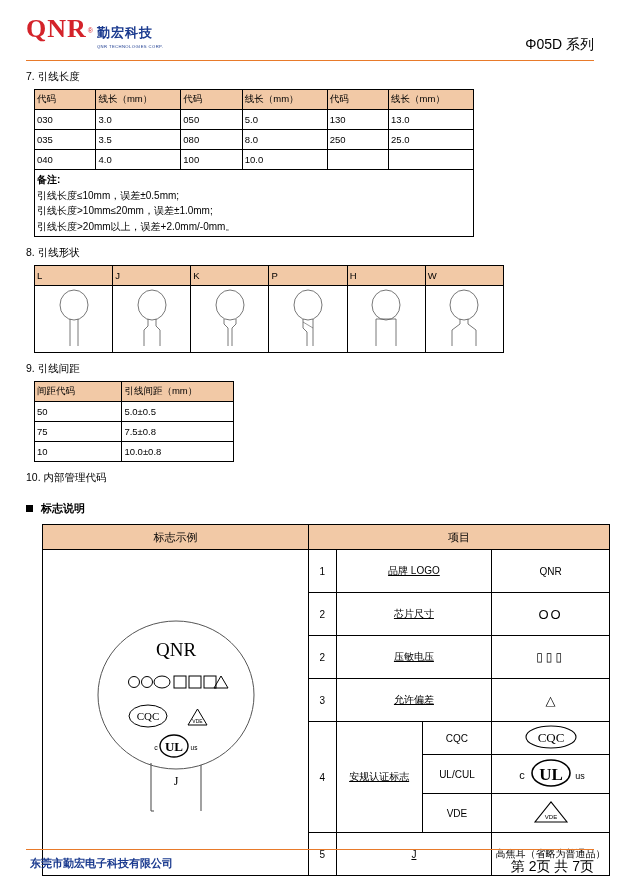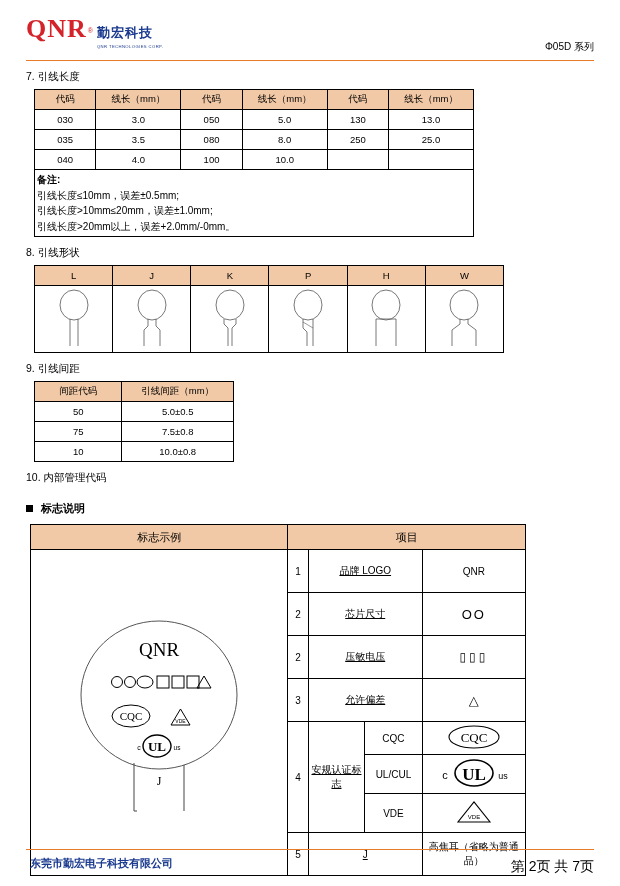--- a/index.html
+++ b/index.html
@@ -64,21 +64,21 @@
     color: #1a3a8f;
     letter-spacing: 0.4px;
     margin-left: 4px;
     margin-top: 2px;
   }
   .logo-col { display:flex; flex-direction: column; }
   .header-right {
     position: absolute;
     right: 0;
     bottom: 6px;
-    font-size: 10px;
+    font-size: 14px;
     color: #000;
     margin-top: 8px;
   }
 
   
   .sec-title {
     font-size: 10.5px;
     margin: 9px 0 5px 0;
   }
   .sec-title.sq {
@@ -97,21 +97,20 @@
     margin-right: 8px;
   }
 
   
   table {
     border-collapse: collapse;
     font-size: 9.5px;
   }
   .tbl td, .tbl th {
     border: 1px solid #000;
-    text-align: center;
     padding: 2px 2px;
     height: 14px;
     font-weight: normal;
   }
   .hdr {
     background: #f2c9a6;
     font-weight: normal;
   }
   
   .t7 { width: 440px; margin-left: 8px; }
@@ -137,22 +136,22 @@
   .t8 .shape-cell svg { display:block; margin: 0 auto; }
 
   
   .t9 { width: 200px; margin-left: 8px; }
   .t9 td { height: 15px; }
   .t9 .c1 { width: 88px; }
   .t9 .c2 { width: 112px; }
 
   
   .tmark {
-    width: 496px;
-    margin-left: 4px;
+    width: 568px;
+    margin-left: 16px;
     border-collapse: collapse;
     font-size: 10px;
   }
   .tmark td {
     border: 1px solid #000;
     text-align: center;
     vertical-align: middle;
     padding: 2px;
   }
   .tmark .hdr td {

